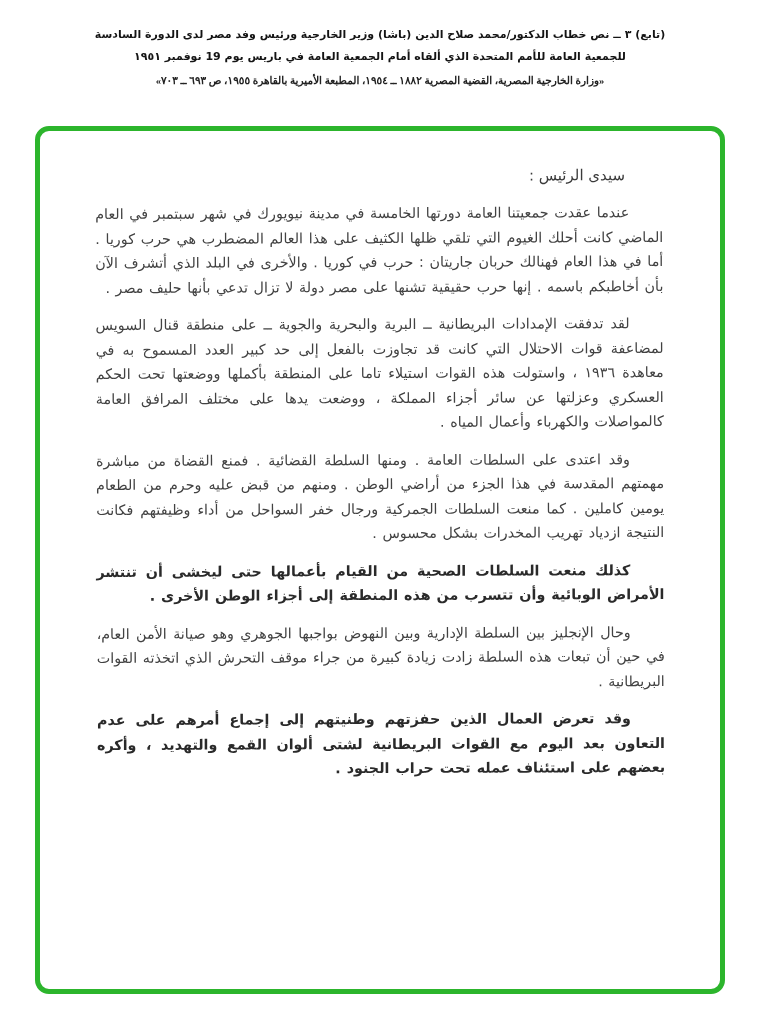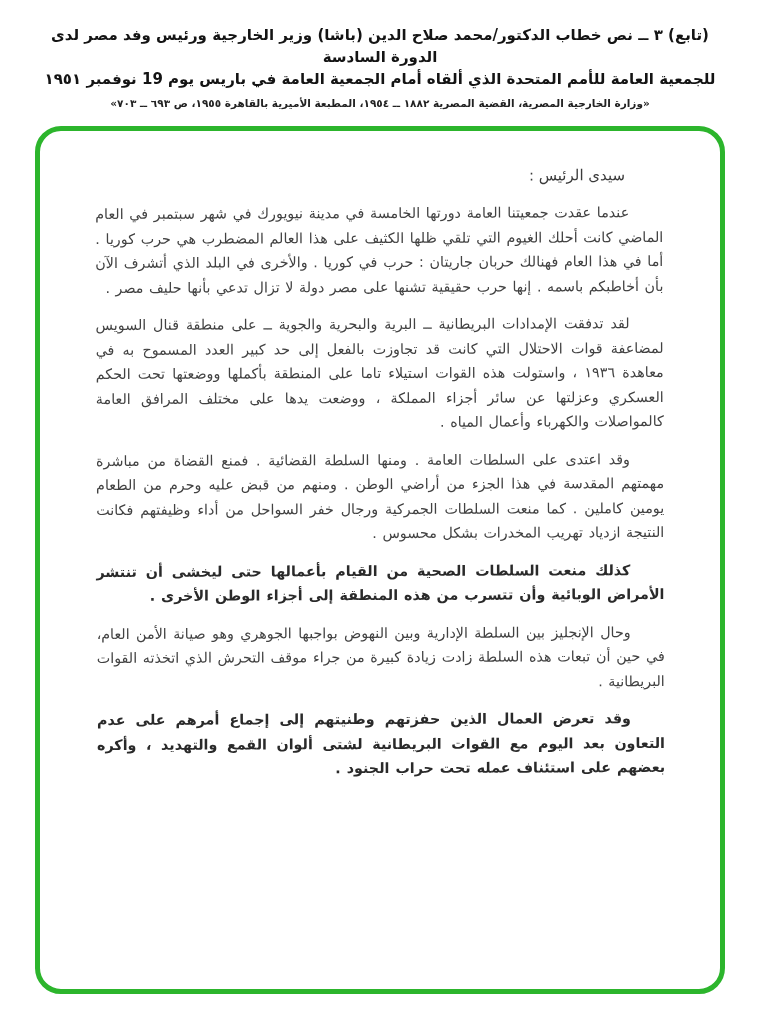--- a/index.html
+++ b/index.html
@@ -12,38 +12,39 @@
   }
   
   .doc-header {
     direction: rtl;
     text-align: center;
     padding: 24px 30px 0 30px;
     color: #141414;
   }
   .doc-header .title-line {
     font-weight: bold;
-    font-size: 15px;
+    font-size: 11px;
     line-height: 22px;
     letter-spacing: 0.1px;
   }
   .doc-header .cite-line {
     font-weight: bold;
     font-size: 10.5px;
     line-height: 18px;
     margin-top: 4px;
     color: #222;
+    font-family: Liberation Serif, serif;
   }
   
   .page-frame {
     position: absolute;
     left: 35px; top: 126px;
     width: 690px; height: 868px;
     border: 5px solid #2cb52c;
-    border-radius: 26px;
+    border-radius: 14px;
     background: #ffffff;
   }
   .page-inner {
     direction: rtl;
     padding: 36px 56px 0 56px;
     color: #3c3c3c;
     transform: rotate(-0.2deg);
   }
   .salutation {
     font-size: 15px;

